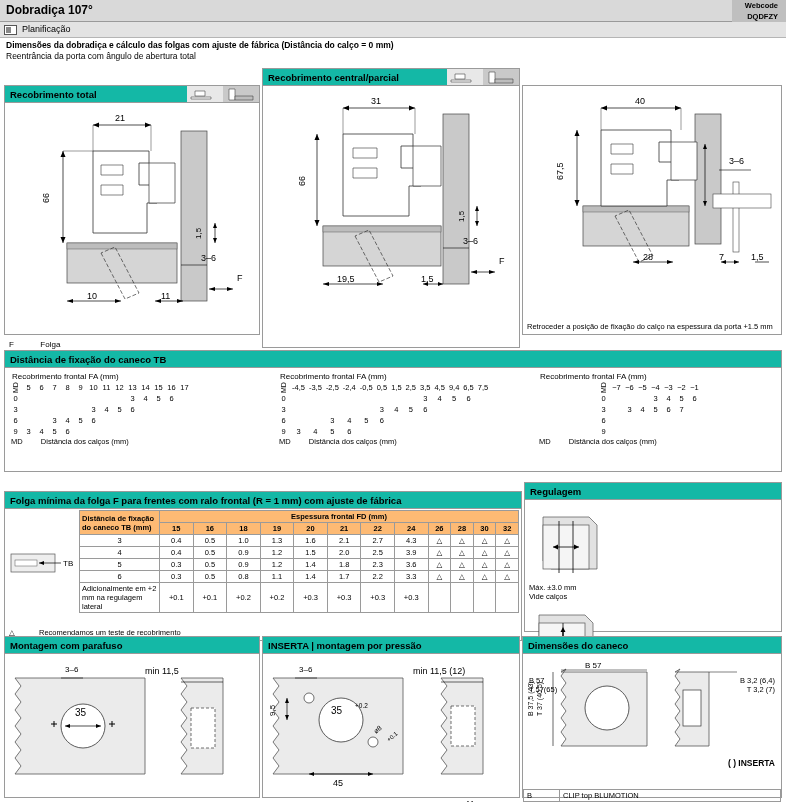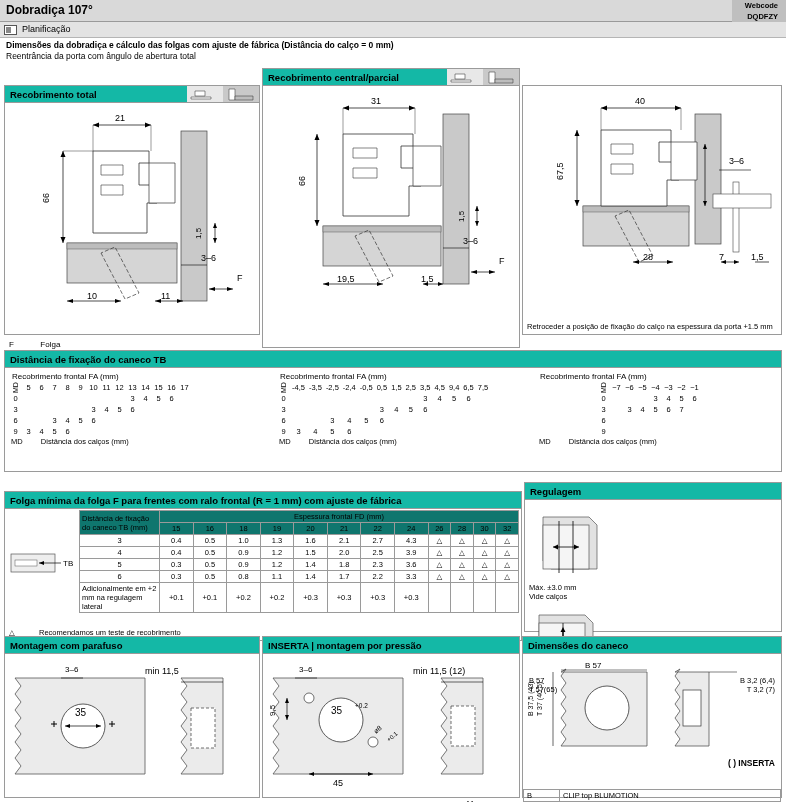--- a/index.html
+++ b/index.html
@@ -43,21 +43,21 @@
   table.t td, table.t th { border:0; padding:0 2px; height:11px; text-align:center; white-space:nowrap; }
   .tbl-title { font-size:8px; padding:1px 3px; }
   .rowhdr { text-align:left; }
 
   .fa-tbl td { width:13px; }
   .md-vert { writing-mode: vertical-rl; transform: rotate(180deg); font-size:7px; }
 
   
   table.folga { border-collapse:collapse; font-size:7.5px; width:100%; }
   table.folga td, table.folga th { border:1px solid #9a9a9a; padding:1px 2px; text-align:center; height:12px; font-weight:normal;}
-  table.folga th { background:#0f766e; font-weight:normal; }
+  table.folga th { background:#fdba74; font-weight:bold; }
   table.folga td.lead { text-align:center; }
 
   
   table.legend { border-collapse:collapse; font-size:7.5px; width:100%; }
   table.legend td { border:1px solid #9a9a9a; padding:1px 3px; height:12px;}
 </style>
 </head>
 <body>
 
 <div class="page">

